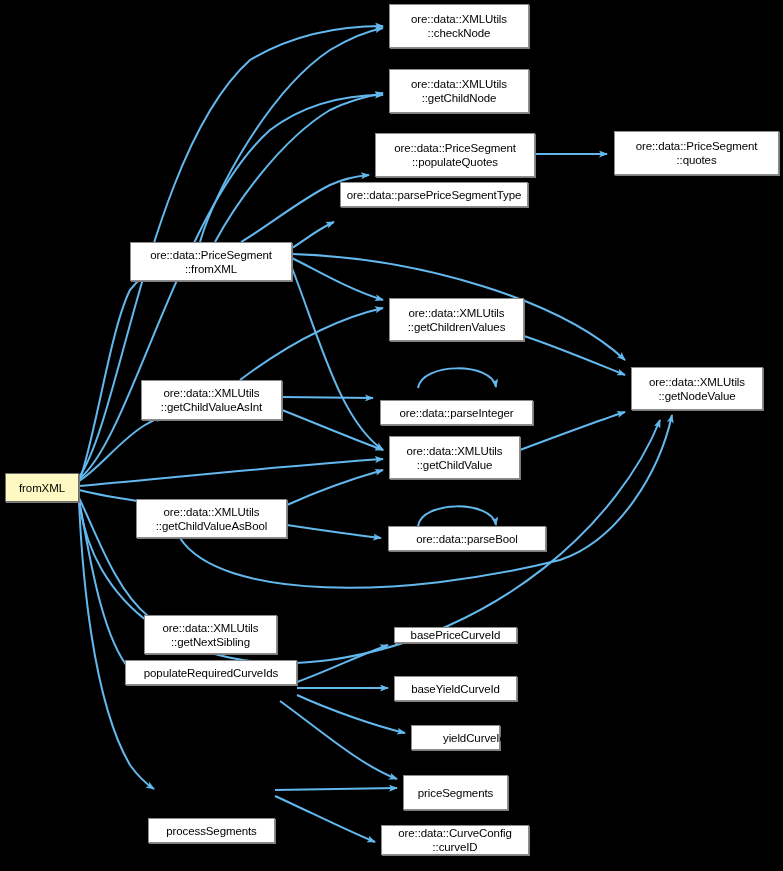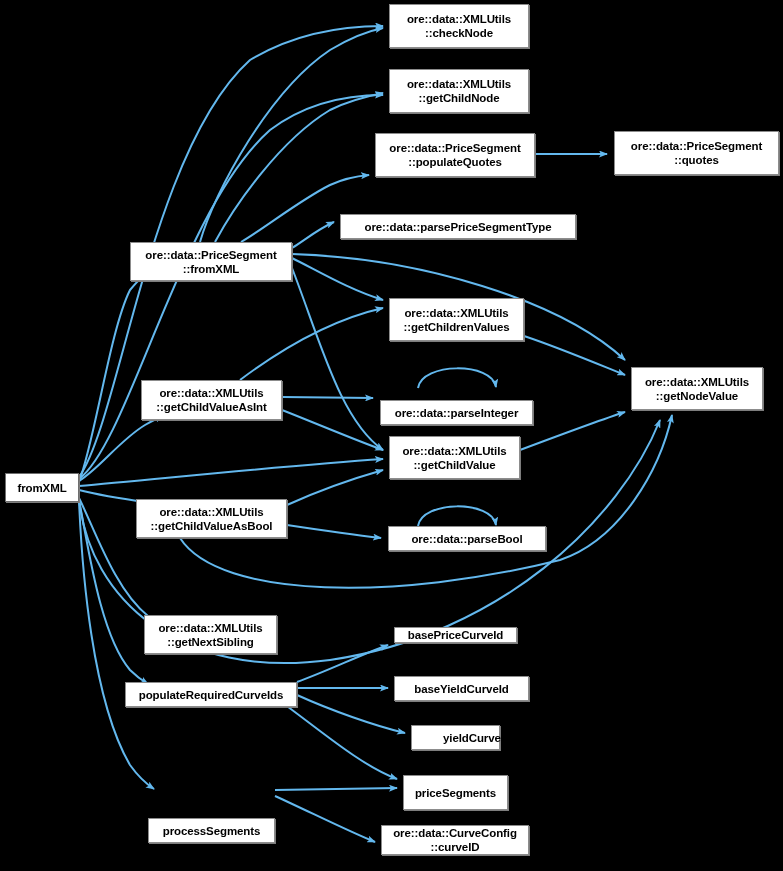--- a/index.html
+++ b/index.html
@@ -32,24 +32,23 @@
     display: flex;
     align-items: center;
     justify-content: flex-end;
     text-align: center;
     color: #000000;
     font-size: 11.5px;
     line-height: 14px;
     letter-spacing: -0.1px;
     white-space: pre-line;
     z-index: 5;
-    font-weight: bold;
   }
   .node.current {
-    background: #ffffff;
+    background: #fef9c3;
     border: 1px solid #6e6e6e;
   }
   .node-label {
     display: block;
     width: 100%;
     padding: 0 3px;
     box-sizing: border-box;
   }
 </style>
 </head>
@@ -102,39 +101,39 @@
   <div id="nodes">
       <div class="node current" style="left: 5px; top: 473px; width: 74px; height: 29px;"><span class="node-label">fromXML</span></div>
       <div class="node" style="left: 389px; top: 4px; width: 140px; height: 44px;"><span class="node-label">ore::data::XMLUtils
 ::checkNode</span></div>
       <div class="node" style="left: 389px; top: 69px; width: 140px; height: 44px;"><span class="node-label">ore::data::XMLUtils
 ::getChildNode</span></div>
       <div class="node" style="left: 375px; top: 133px; width: 160px; height: 44px;"><span class="node-label">ore::data::PriceSegment
 ::populateQuotes</span></div>
       <div class="node" style="left: 614px; top: 131px; width: 165px; height: 44px;"><span class="node-label">ore::data::PriceSegment
 ::quotes</span></div>
-      <div class="node" style="left: 340px; top: 214px; width: 236px; height: 25px;"><span class="node-label">ore::data::parsePriceSegmentType</span></div>
+      <div class="node" style="left: 340px; top: 182px; width: 188px; height: 25px;"><span class="node-label">ore::data::parsePriceSegmentType</span></div>
       <div class="node" style="left: 130px; top: 242px; width: 162px; height: 39px;"><span class="node-label">ore::data::PriceSegment
 ::fromXML</span></div>
       <div class="node" style="left: 389px; top: 298px; width: 135px; height: 43px;"><span class="node-label">ore::data::XMLUtils
 ::getChildrenValues</span></div>
       <div class="node" style="left: 631px; top: 367px; width: 132px; height: 43px;"><span class="node-label">ore::data::XMLUtils
 ::getNodeValue</span></div>
       <div class="node" style="left: 380px; top: 388px; width: 153px; height: 25px; margin-top: 12px;"><span class="node-label">ore::data::parseInteger</span></div>
       <div class="node" style="left: 141px; top: 380px; width: 141px; height: 40px;"><span class="node-label">ore::data::XMLUtils
 ::getChildValueAsInt</span></div>
       <div class="node" style="left: 389px; top: 436px; width: 131px; height: 43px;"><span class="node-label">ore::data::XMLUtils
 ::getChildValue</span></div>
       <div class="node" style="left: 136px; top: 499px; width: 151px; height: 39px;"><span class="node-label">ore::data::XMLUtils
 ::getChildValueAsBool</span></div>
       <div class="node" style="left: 388px; top: 526px; width: 158px; height: 25px;"><span class="node-label">ore::data::parseBool</span></div>
       <div class="node" style="left: 144px; top: 615px; width: 133px; height: 39px;"><span class="node-label">ore::data::XMLUtils
 ::getNextSibling</span></div>
       <div class="node" style="left: 394px; top: 627px; width: 123px; height: 16px;"><span class="node-label">basePriceCurveId</span></div>
-      <div class="node" style="left: 125px; top: 682px; width: 172px; height: 25px;"><span class="node-label">populateRequiredCurveIds</span></div>
-      <div class="node" style="left: 394px; top: 676px; width: 135px; height: 25px;"><span class="node-label">baseYieldCurveId</span></div>
+      <div class="node" style="left: 125px; top: 660px; width: 172px; height: 25px;"><span class="node-label">populateRequiredCurveIds</span></div>
+      <div class="node" style="left: 394px; top: 676px; width: 123px; height: 25px;"><span class="node-label">baseYieldCurveId</span></div>
       <div class="node" style="left: 411px; top: 725px; width: 89px; height: 25px; padding-left: 28px;"><span class="node-label">yieldCurveId</span></div>
       <div class="node" style="left: 403px; top: 775px; width: 105px; height: 35px;"><span class="node-label">priceSegments</span></div>
       <div class="node" style="left: 148px; top: 778px; width: 127px; height: 25px; margin-top: 40px;"><span class="node-label">processSegments</span></div>
       <div class="node" style="left: 381px; top: 825px; width: 148px; height: 30px;"><span class="node-label">ore::data::CurveConfig
 ::curveID</span></div>
     </div>
 </div>
 
 </body></html>

